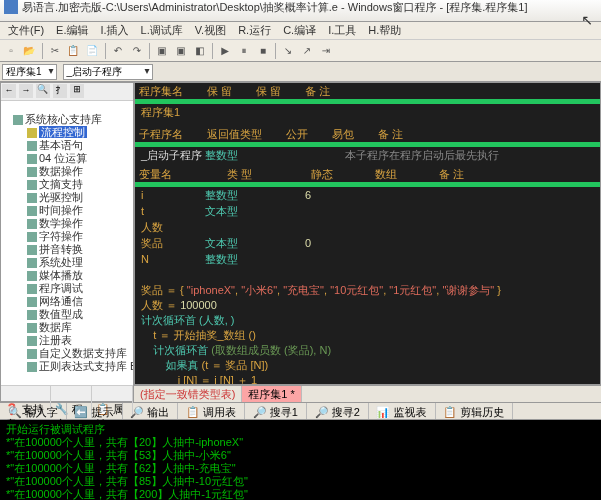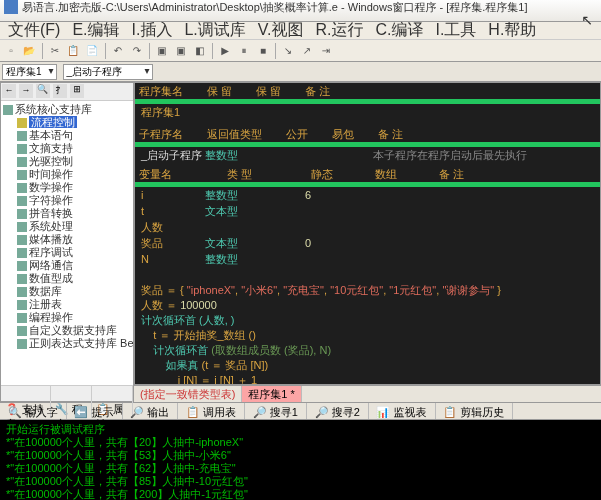--- a/index.html
+++ b/index.html
@@ -1,32 +1,32 @@
 <!DOCTYPE html>
 <html><head>
 <meta charset="utf-8">
 <style>
 *{margin:0;padding:0;box-sizing:border-box;font-family:"Microsoft YaHei",SimSun,sans-serif;font-size:11px}
 body{background:#d4d0c8;width:601px;height:500px;overflow:hidden;position:relative}
 .title-bar{background:linear-gradient(#fdfdfd,#ebe9e4);height:22px;display:flex;padding:0 4px;border-bottom:1px solid #999}
 .title-icon{width:14px;height:14px;background:#4a7dc4;margin-right:4px}
 .title-txt{color:#333;font-size:11px;flex:1;white-space:nowrap;overflow:hidden}
 .menu-bar{background:#f0ece3;height:18px;display:flex;align-items:center;padding:0 2px;border-bottom:1px solid #ccc}
-.menu-item{padding:16px 6px;color:#333;font-size:16px}
+.menu-item{padding:16px 6px;color:#333;font-size:11px}
 .toolbar{background:#f0ece3;height:22px;display:flex;align-items:center;padding:0 2px;border-bottom:1px solid #999;gap:1px}
 .tb-btn{width:18px;height:18px;display:flex;align-items:center;justify-content:center;font-size:10px;color:#555}
 .tb-sep{width:1px;height:16px;background:#aaa;margin:0 2px}
 .tabs-row{background:#e8e4db;height:20px;display:flex;align-items:center;padding:0 2px;border-bottom:1px solid #999}
 .combo{background:#fff;border:1px solid #999;font-size:10px;padding:0 14px 0 3px;height:16px;margin-right:6px;position:relative}
 .combo:after{content:"▾";position:absolute;right:2px;top:0;color:#333}
 .main-split{display:flex;height:320px}
 .left-pane{width:134px;background:#fff;border:1px solid #999;display:flex;flex-direction:column}
 .left-tb{height:18px;background:#eee;border-bottom:1px solid #ccc;display:flex;gap:3px;padding:1px}
 .left-tb span{width:14px;height:14px;background:#ddd;font-size:9px;text-align:center}
-.tree{flex:1;overflow:hidden;padding:2px;font-size:11px;color:#333;line-height:13px}
+.tree{flex:1;overflow:hidden;padding:12px;font-size:11px;color:#333;line-height:13px}
 .tree-node{white-space:nowrap}
 .tn-ico{display:inline-block;width:10px;height:10px;background:#7a9;margin-right:2px;vertical-align:middle}
 .tn-ico.y{background:#cb4}
 .tn-sel{background:#3367d1;color:#fff;padding:0 2px}
 .tree-node.sub{padding-left:14px}
 .left-tabs{height:16px;background:#eee;display:flex;font-size:10px;border-top:1px solid #ccc}
 .left-tabs span{padding:16px 4px;border-right:1px solid #ccc}
 .editor{flex:1;background:#1e1e1e;border:1px solid #999;overflow:hidden;position:relative}
 .ed-grid{color:#aaa;font-size:11px;line-height:14px}
 .ghead{display:flex;color:#d9a441;border-bottom:5px solid #22c55e;padding:1px 4px}
@@ -100,34 +100,35 @@
         <span>→</span>
         <span>🔍</span>
         <span>扌</span>
         <span>⊞</span>
     </div>
     <div class="tree">
       <div class="tree-node"><span class="tn-ico"></span><span>系统核心支持库</span></div>
       <div class="tree-node sub"><span class="tn-ico y"></span><span class="tn-sel">流程控制</span></div>
       <div id="tree-fill">
           <div class="tree-node sub"><span class="tn-ico"></span>基本语句</div>
+          <div class="tree-node sub"><span class="tn-ico"></span>04 位运算</div>
+          <div class="tree-node sub"><span class="tn-ico"></span>数据操作</div>
           <div class="tree-node sub"><span class="tn-ico"></span>文摘支持</div>
           <div class="tree-node sub"><span class="tn-ico"></span>光驱控制</div>
           <div class="tree-node sub"><span class="tn-ico"></span>时间操作</div>
           <div class="tree-node sub"><span class="tn-ico"></span>数学操作</div>
           <div class="tree-node sub"><span class="tn-ico"></span>字符操作</div>
           <div class="tree-node sub"><span class="tn-ico"></span>拼音转换</div>
           <div class="tree-node sub"><span class="tn-ico"></span>系统处理</div>
           <div class="tree-node sub"><span class="tn-ico"></span>媒体播放</div>
           <div class="tree-node sub"><span class="tn-ico"></span>程序调试</div>
           <div class="tree-node sub"><span class="tn-ico"></span>网络通信</div>
           <div class="tree-node sub"><span class="tn-ico"></span>数值型成</div>
           <div class="tree-node sub"><span class="tn-ico"></span>数据库</div>
           <div class="tree-node sub"><span class="tn-ico"></span>注册表</div>
-          <div class="tree-node sub"><span class="tn-ico"></span>编程操作</div>
           <div class="tree-node sub"><span class="tn-ico"></span>自定义数据支持库</div>
           <div class="tree-node sub"><span class="tn-ico"></span>正则表达式支持库 Bela ✓</div>
         </div>
     </div>
     <div class="left-tabs">
       <span>❓ 支持库</span>
       <span>🔧 程序</span>
       <span>📋 属性</span>
     </div>
   </div>
@@ -148,21 +149,21 @@
         <div class="ghead">
             <span>子程序名</span>
             <span>返回值类型</span>
             <span>公开</span>
             <span>易包</span>
             <span>备 注</span>
           </div>
         <div class="grow">
             <span class="g-c1 c-wh">_启动子程序</span>
             <span class="g-c2 c-cy">整数型</span>
-            <span class="c-gy" style="margin-left:108px">本子程序在程序启动后最先执行</span>
+            <span class="c-gy" style="margin-left:80px">本子程序在程序启动后最先执行</span>
           </div>
         <div class="ghead" style="margin-top:3px">
             <span class="g-c1">变量名</span>
             <span class="g-c2">类 型</span>
             <span class="g-c3">静态</span>
             <span class="g-c4">数组</span>
             <span>备 注</span>
           </div>
         <div id="var-rows">
             <div class="grow">

